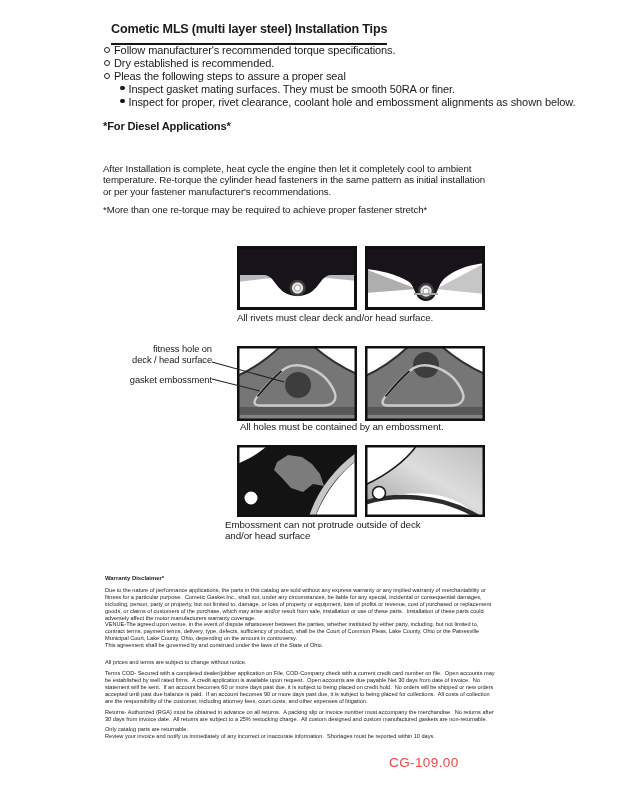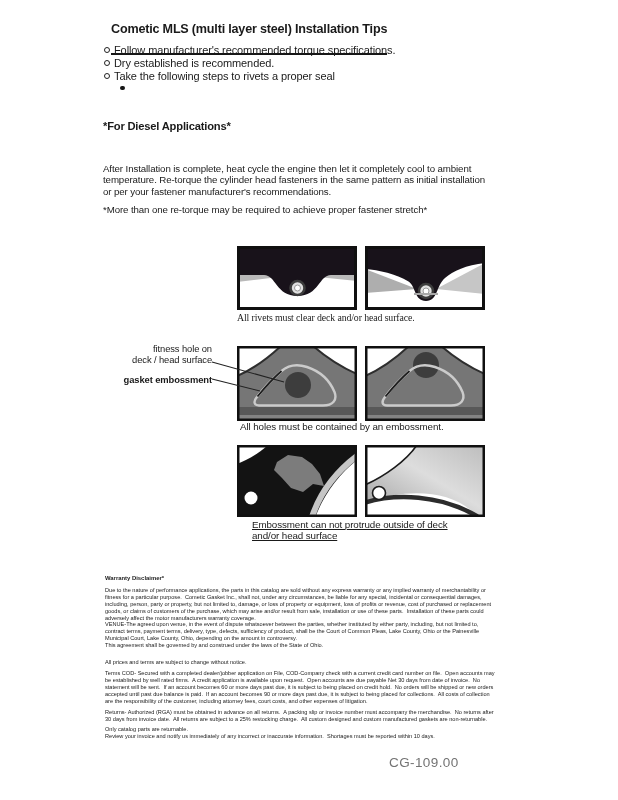--- a/index.html
+++ b/index.html
@@ -2,66 +2,71 @@
 <html><head>
 <meta charset="utf-8">
 <style>
   html,body{margin:0;padding:0;background:#e9e9e9;}
   #page{position:relative;width:618px;height:800px;background:#ffffff;overflow:hidden;
         font-family:"Liberation Sans",sans-serif;color:#1a1a1a;}
   .abs{position:absolute;}
   .pre{white-space:pre;}
   
   .title{left:111px;top:22px;font-size:12.6px;font-weight:bold;letter-spacing:-0.2px;
-         border-bottom:2px solid #161616;padding-bottom:17px;}
+         border-bottom:2px solid #161616;padding-bottom:7px;}
   
   .blist{left:104px;top:44px;}
   .slist{left:120px;top:83px;}
   .brow{display:flex;align-items:flex-start;height:13.2px;font-size:11px;letter-spacing:-0.1px;}
   .o-marker{flex:0 0 auto;width:4px;height:4px;border:1.2px solid #222;border-radius:50%;
             margin:2.5px 4px 0 0;}
   .d-marker{flex:0 0 auto;width:4.5px;height:4.5px;background:#161616;border-radius:50%;
             margin:2.5px 4px 0 0;}
   
   .h2{left:103px;top:120px;font-size:11.2px;font-weight:bold;letter-spacing:-0.2px;}
   .para{font-size:9.7px;line-height:11.4px;letter-spacing:-0.1px;}
   
   .dlabel{width:120px;text-align:center;font-size:12px;font-weight:bold;letter-spacing:0.3px;margin-top:20px;}
   .caption{font-size:9.8px;letter-spacing:-0.1px;line-height:11.4px;}
   .leaderlbl{font-size:9.4px;line-height:10.6px;text-align:right;letter-spacing:-0.1px;}
   .dbox{display:block;}
   
   .w-head{left:105px;top:575px;font-size:5.9px;font-weight:bold;}
   .fine{font-size:5.6px;line-height:7px;color:#222;}
-  .pagenum{left:389px;top:755px;font-size:13.5px;letter-spacing:0.4px;color:#737373;}
+  .pagenum{left:389px;top:755px;font-size:13.5px;letter-spacing:0.4px;color:#ef4444;}
 </style>
 </head>
 <body>
 
 <div id="page">
 
   <div class="abs title">Cometic MLS (multi layer steel) Installation Tips</div>
 
   <div class="abs blist">
     <div class="brow">
       <span class="o-marker"></span>
       <span>Follow manufacturer's recommended torque specifications.</span>
     </div>
     <div class="brow">
       <span class="o-marker"></span>
       <span>Dry established is recommended.</span>
     </div>
     <div class="brow">
       <span class="o-marker"></span>
-      <span>Take the following steps to rivets a proper seal</span>
+      <span>Pleas the following steps to assure a proper seal</span>
     </div>
   </div>
   <div class="abs slist">
     <div class="brow">
       <span class="d-marker"></span>
+      <span>Inspect gasket mating surfaces.  They must be smooth 50RA or finer.</span>
+    </div>
+    <div class="brow">
+      <span class="d-marker"></span>
+      <span>Inspect for proper, rivet clearance, coolant hole and embossment alignments as shown below.</span>
     </div>
   </div>
 
   <div class="abs h2">*For Diesel Applications*</div>
   <div class="abs para pre" style="left:103px;top:163px;">After Installation is complete, heat cycle the engine then let it completely cool to ambient
 temperature. Re-torque the cylinder head fasteners in the same pattern as initial installation
 or per your fastener manufacturer's recommendations.</div>
   <div class="abs para" style="left:103px;top:204px;">*More than one re-torque may be required to achieve proper fastener stretch*</div>
 
   <div class="abs dlabel" style="left:237px;top:230px;">RIGHT</div>
@@ -82,28 +87,28 @@
     <polygon points="0,23 52,43 0,47" fill="#aeaeae"></polygon>
     <polygon points="120,17 71,43 120,48" fill="#c6c6c6"></polygon>
     <rect x="2" y="48.5" width="116" height="13" fill="#ffffff"></rect>
     <path d="M0,0 H120 V17 C101,19 88,25 80,32 C71,39.5 73,55 61,55 C49,55 51,40 43.5,35.5 C31,28 14,24 0,23 Z" fill="#18121a"></path>
     <circle cx="61" cy="45" r="7" fill="#e0e0e0" stroke="#3c3c3c" stroke-width="2.6"></circle>
     <circle cx="61" cy="45" r="3" fill="#ffffff" stroke="#9a9a9a" stroke-width="1"></circle>
     <path d="M49,48 H73" stroke="#a8a8a8" stroke-width="2"></path>
     <rect x="1.5" y="1.5" width="117" height="61" fill="none" stroke="#101010" stroke-width="3"></rect>
   </svg>
 
-  <div class="abs caption" style="left:237px;top:312px;font-family:Liberation Serif, serif;">All rivets must clear deck and/or head surface.</div>
+  <div class="abs caption" style="left:237px;top:312px;">All rivets must clear deck and/or head surface.</div>
 
   <div class="abs dlabel" style="left:237px;top:330px;">RIGHT</div>
   <div class="abs dlabel" style="left:365px;top:330px;">WRONG</div>
 
   <div class="abs leaderlbl pre" style="left:90px;top:344px;width:122px;">fitness hole on
 deck / head surface</div>
-  <div class="abs leaderlbl" style="left:90px;top:375px;width:122px;font-weight:bold;">gasket embossment</div>
+  <div class="abs leaderlbl" style="left:90px;top:375px;width:122px;">gasket embossment</div>
 
   <svg class="abs dbox" style="left:237px;top:346px;" width="120" height="75" viewBox="0 0 120 75">
     <rect width="120" height="75" fill="#767676"></rect>
     <rect y="61" width="120" height="8" fill="#585858"></rect>
     <rect y="69" width="120" height="6" fill="#838383"></rect>
     <path d="M0,0 H44 C30,13 14,24 0,30 Z" fill="#ffffff"></path>
     <path d="M44,0 C30,13 14,24 0,30" fill="none" stroke="#2e2e2e" stroke-width="2"></path>
     <path d="M76,0 H120 V28 C106,22 90,12 76,0 Z" fill="#ffffff"></path>
     <path d="M76,0 C90,12 106,22 120,28" fill="none" stroke="#2e2e2e" stroke-width="2"></path>
     <circle cx="61" cy="39" r="13" fill="#3d3d3d"></circle>
@@ -155,21 +160,21 @@
       </linearGradient>
     </defs>
     <rect width="120" height="72" fill="#ffffff"></rect>
     <path d="M52,0 H120 V72 H112.5 C95,51 62,44.5 28,50.5 C18,52.5 8,55.5 0,58.5 V40 C20,31 41,16 52,0 Z" fill="url(#g3w)"></path>
     <path d="M52,0 C41,16 20,31 0,40" fill="none" stroke="#1b1b1b" stroke-width="1.6"></path>
     <path d="M0,57.5 C30,48.5 75,49 112.5,71.5" fill="none" stroke="#2c2c2c" stroke-width="4.5"></path>
     <circle cx="14" cy="48" r="6.5" fill="#ffffff" stroke="#1b1b1b" stroke-width="1.6"></circle>
     <rect x="1.25" y="1.25" width="117.5" height="69.5" fill="none" stroke="#101010" stroke-width="2.5"></rect>
   </svg>
 
-  <div class="abs caption pre" style="left:252px;top:519px;text-decoration:underline;">Embossment can not protrude outside of deck
+  <div class="abs caption pre" style="left:225px;top:519px;">Embossment can not protrude outside of deck
 and/or head surface</div>
 
   <div class="abs w-head">Warranty Disclaimer*</div>
   <div class="abs fine pre" style="left:105px;top:587px;">Due to the nature of performance applications, the parts in this catalog are sold without any express warranty or any implied warranty of merchantability or
 fitness for a particular purpose.  Cometic Gasket Inc., shall not, under any circumstances, be liable for any special, incidental or consequential damages,
 including, person, party or property, but not limited to, damage, or loss of property or equipment, loss of profits or revenue, cost of purchased or replacement
 goods, or claims of customers of the purchase, which may arise and/or result from sale, installation or use of these parts.  Installation of these parts could
 adversely affect the motor manufacturers warranty coverage.</div>
   <div class="abs fine pre" style="left:105px;top:621px;">VENUE-The agreed upon venue, in the event of dispute whatsoever between the parties, whether instituted by either party, including, but not limited to,
 contract terms, payment terms, delivery, type, defects, sufficiency of product, shall be the Court of Common Pleas, Lake County, Ohio or the Painesville

